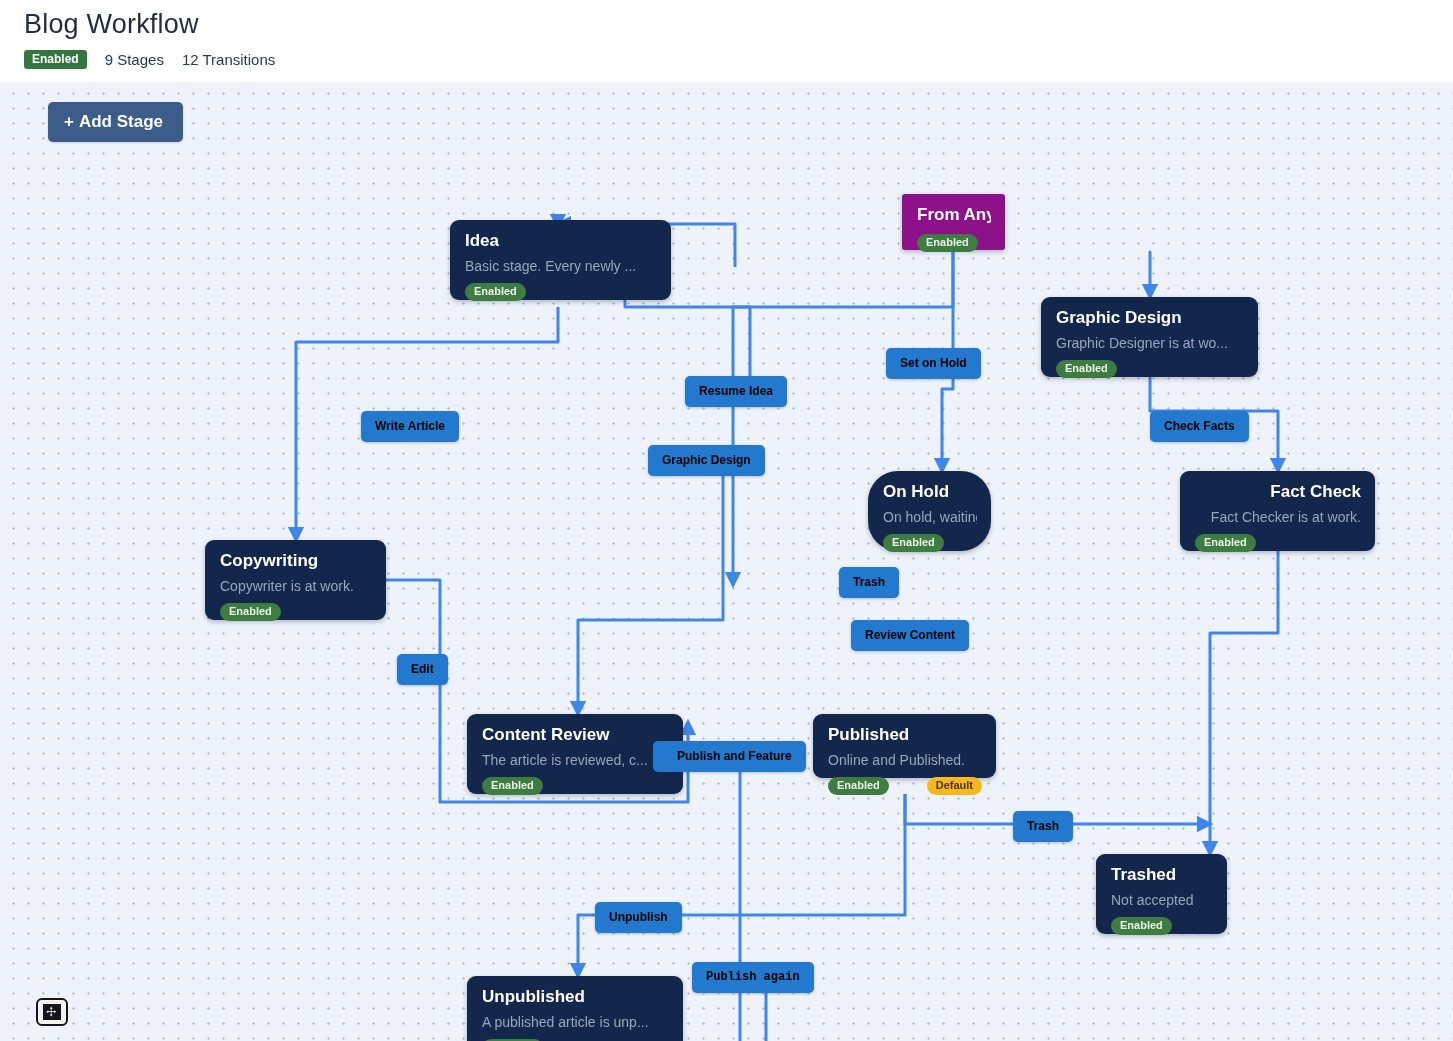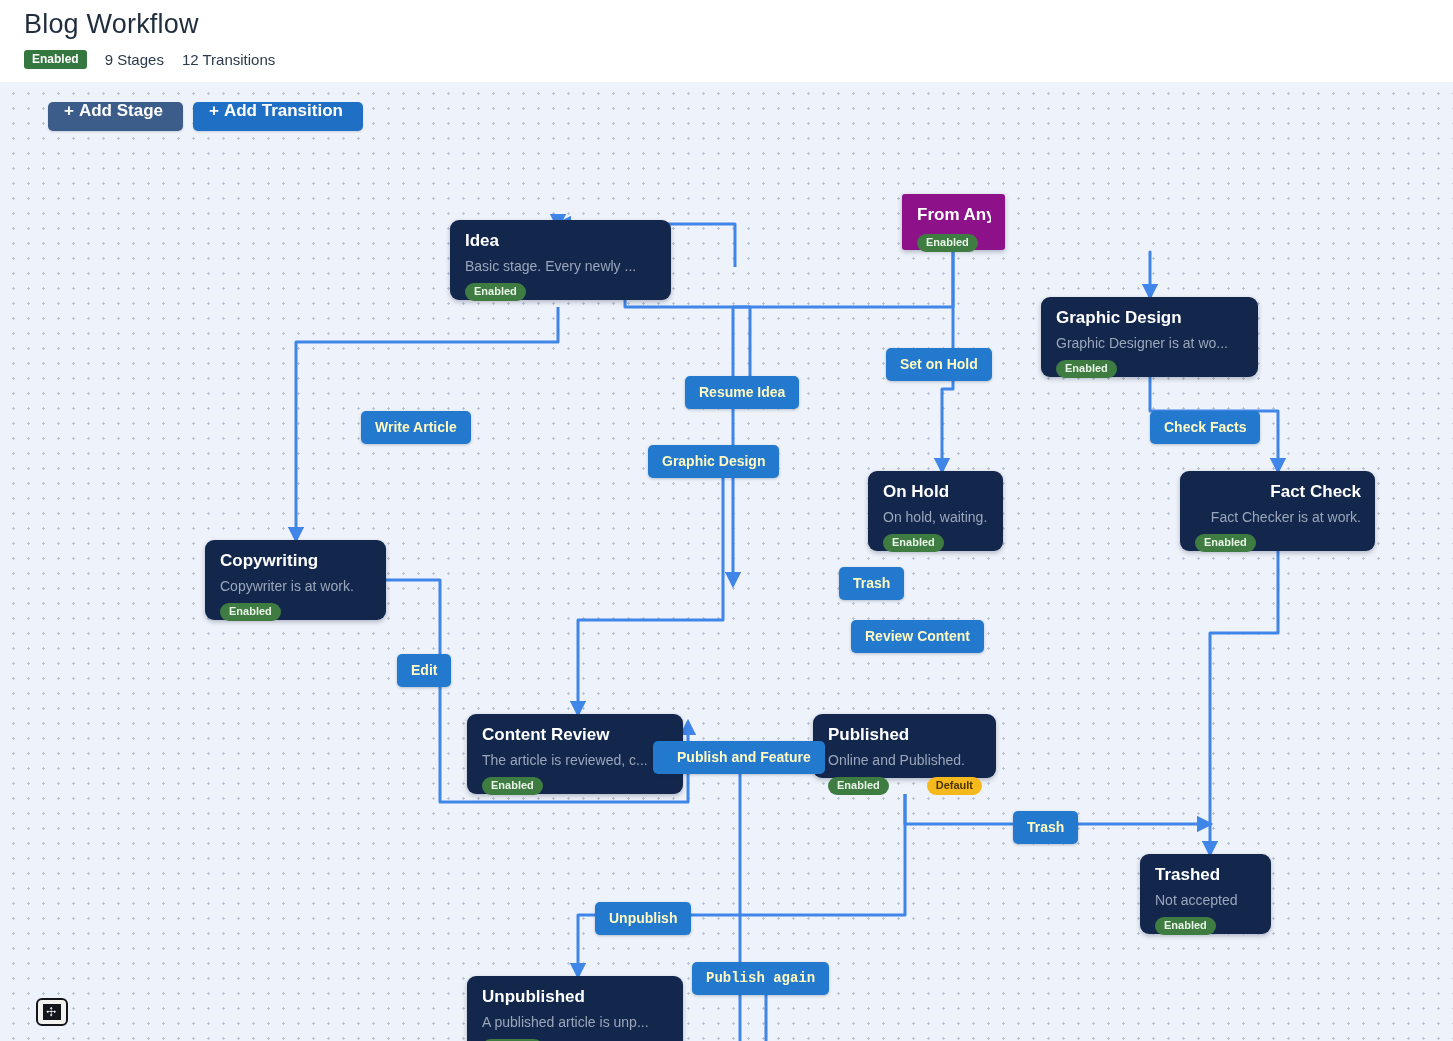--- a/index.html
+++ b/index.html
@@ -40,21 +40,21 @@
     background-size: 15px 15px;
     background-position: 6px 4px;
     overflow: hidden;
   }
   #edge-layer { position: absolute; left: 0; top: 0; width: 1453px; height: 959px; }
 
   
   #toolbar { position: absolute; left: 48px; top: 20px; display: flex; gap: 10px; z-index: 30; }
   .tb-btn {
     color: #ffffff; font-size: 17px; font-weight: bold;
-    border: none; border-radius: 5px; padding: 0 20px 12px 16px;
+    border: none; border-radius: 5px; padding: 11px 20px 12px 16px;
     cursor: pointer; white-space: nowrap; line-height: 1;
     box-shadow: 0 1px 2px rgba(20,40,80,.18);
     font-family: "Liberation Sans", sans-serif;
     text-align: right;
   }
   .tb-btn .plus { font-weight: bold; margin-right: 5px; }
   #btn-add-stage { background: #3c5d8a; }
   #btn-add-transition { background: #1f6fc4; }
 
   
@@ -78,22 +78,22 @@
   .badge {
     font-size: 11px; font-weight: bold; border-radius: 9px;
     padding: 3px 9px 4px 9px; line-height: 1; white-space: nowrap;
   }
   .badge-enabled { background: #3f7c42; color: #e9f5e9; }
   .badge-default { background: #f6b91d; color: #4a3300; margin-left: auto; }
 
   
   .tlabel {
     position: absolute; z-index: 25;
-    background: #2279ce; color: #fef9c3;
-    font-size: 14px; font-weight: bold; line-height: 1;
+    background: #2279ce; color: #000000;
+    font-size: 12px; font-weight: bold; line-height: 1;
     padding: 9px 14px 10px 14px; border-radius: 5px;
     white-space: nowrap; cursor: pointer;
     box-shadow: 0 1px 3px rgba(15,40,80,.25);
   }
 
   
   #fit-btn {
     position: absolute; left: 36px; top: 916px; z-index: 30;
     width: 32px; height: 28px; border-radius: 6px;
     background: #f4f2ee; border: 2px solid #14161c;
@@ -140,23 +140,20 @@
         <path d="M 905 712 L 905 742 L 1210 742" marker-end="url(#arrow)"></path>
         <path d="M 905 712 L 905 833 L 578 833 L 578 894" marker-end="url(#arrow)"></path>
         <path d="M 766 893 L 766 975 L 578 975" marker-end="url(#arrow)"></path>
       </g>
   </svg>
 
   <div id="toolbar">
     <button class="tb-btn" id="btn-add-stage">
       <span class="plus">+</span><span>Add Stage</span>
     </button>
-    <button class="tb-btn" id="btn-add-transition">
-      <span class="plus">+</span><span>Add Transition</span>
-    </button>
   </div>
 
   <div id="nodes-group">
       <div class="node purple square" style="left: 902px; top: 112px; width: 103px; height: 56px;">
         <div class="node-title">From Any</div>
         <div class="badges">
           <span class="badge badge-enabled">Enabled</span>
         </div>
       </div>
       <div class="node" style="left: 450px; top: 138px; width: 221px; height: 80px;">
@@ -166,21 +163,21 @@
           <span class="badge badge-enabled">Enabled</span>
         </div>
       </div>
       <div class="node" style="left: 1041px; top: 215px; width: 217px; height: 80px;">
         <div class="node-title">Graphic Design</div>
         <div class="node-desc">Graphic Designer is at wo...</div>
         <div class="badges">
           <span class="badge badge-enabled">Enabled</span>
         </div>
       </div>
-      <div class="node" style="left: 868px; top: 389px; width: 135px; height: 80px;">
+      <div class="node" style="left: 868px; top: 389px; width: 123px; height: 80px; border-radius: 30px;">
         <div class="node-title">On Hold</div>
         <div class="node-desc">On hold, waiting.</div>
         <div class="badges">
           <span class="badge badge-enabled">Enabled</span>
         </div>
       </div>
       <div class="node" style="left: 1180px; top: 389px; width: 195px; height: 80px; text-align: right;">
         <div class="node-title">Fact Check</div>
         <div class="node-desc">Fact Checker is at work.</div>
         <div class="badges">
@@ -202,21 +199,21 @@
         </div>
       </div>
       <div class="node" style="left: 813px; top: 632px; width: 183px; height: 64px;">
         <div class="node-title">Published</div>
         <div class="node-desc">Online and Published.</div>
         <div class="badges">
           <span class="badge badge-enabled">Enabled</span>
           <span class="badge badge-default">Default</span>
         </div>
       </div>
-      <div class="node" style="left: 1140px; top: 772px; width: 131px; height: 80px;">
+      <div class="node" style="left: 1096px; top: 772px; width: 131px; height: 80px;">
         <div class="node-title">Trashed</div>
         <div class="node-desc">Not accepted</div>
         <div class="badges">
           <span class="badge badge-enabled">Enabled</span>
         </div>
       </div>
       <div class="node" style="left: 467px; top: 894px; width: 216px; height: 80px;">
         <div class="node-title">Unpublished</div>
         <div class="node-desc">A published article is unp...</div>
         <div class="badges">

